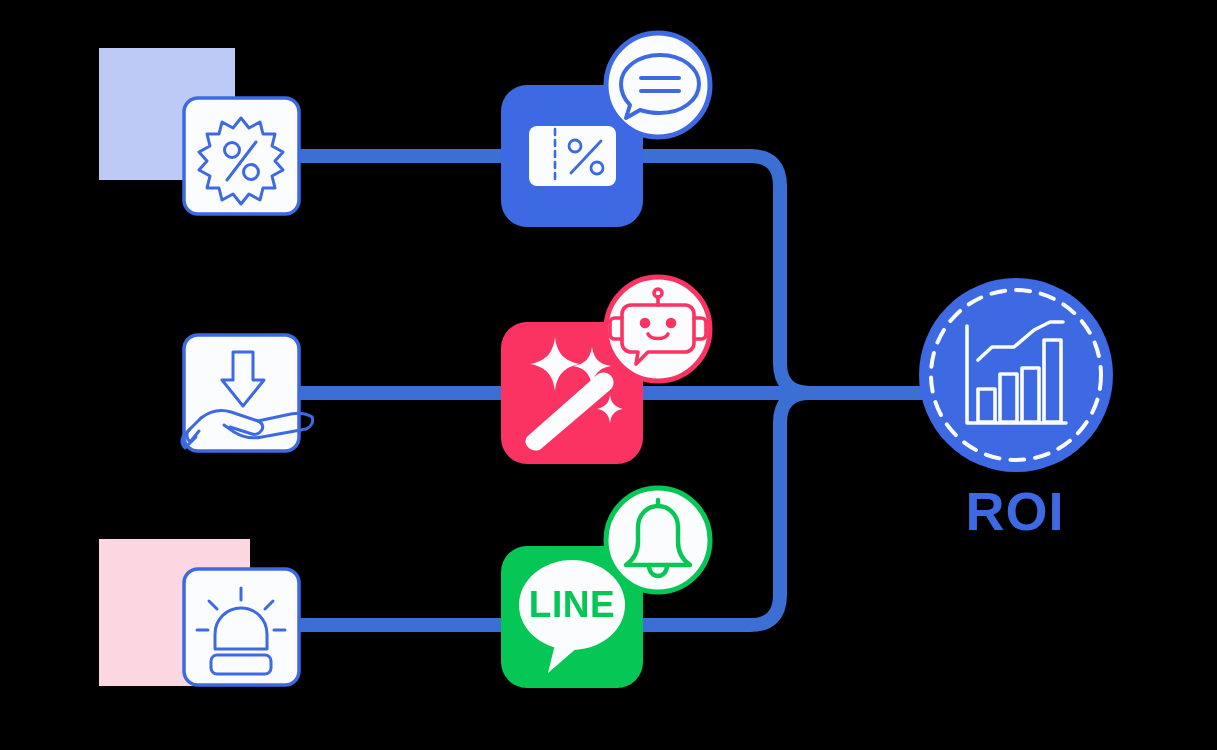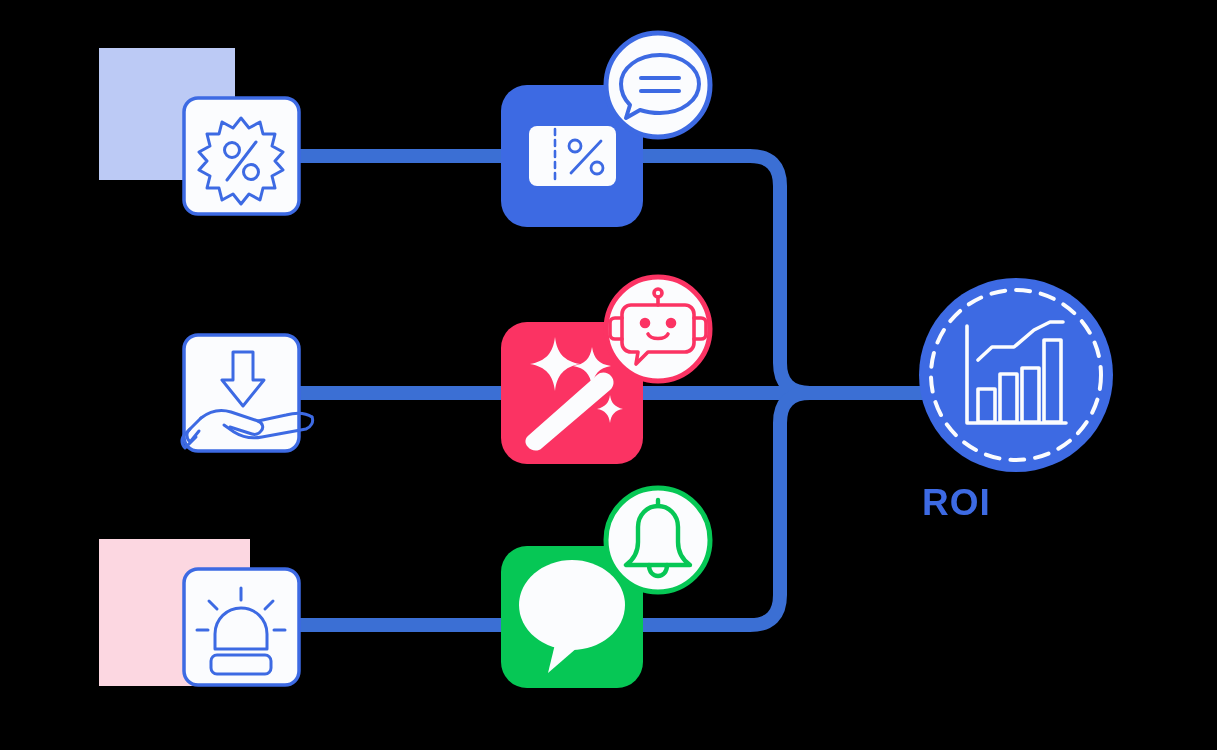--- a/index.html
+++ b/index.html
@@ -23,22 +23,23 @@
     left: 0;
     top: 0;
     width: 1217px;
     height: 750px;
   }
   .roi-label {
     position: absolute;
     left: 922px;
     top: 484px;
     width: 186px;
+    text-align: center;
     font-family: "Liberation Sans", sans-serif;
-    font-size: 37px;
+    font-size: 54px;
     font-weight: bold;
     letter-spacing: 1px;
     color: #3D6AE3;
     line-height: 1;
   }
   .line-wordmark {
     position: absolute;
     left: 520px;
     top: 586px;
     width: 104px;
@@ -207,14 +208,15 @@
       <rect x="978" y="389" width="17" height="33"></rect>
       <rect x="1000" y="374" width="17" height="48"></rect>
       <rect x="1022" y="368" width="17" height="54"></rect>
       <rect x="1044" y="340" width="17" height="82"></rect>
       <polyline points="978,360 992,347 1014,347 1034,330 1050,322 1063,322"></polyline>
     </g>
   </svg>
 
   <div class="roi-label">ROI</div>
 
+  <div class="line-wordmark">LINE</div>
 
 </div>
 
 </body></html>

